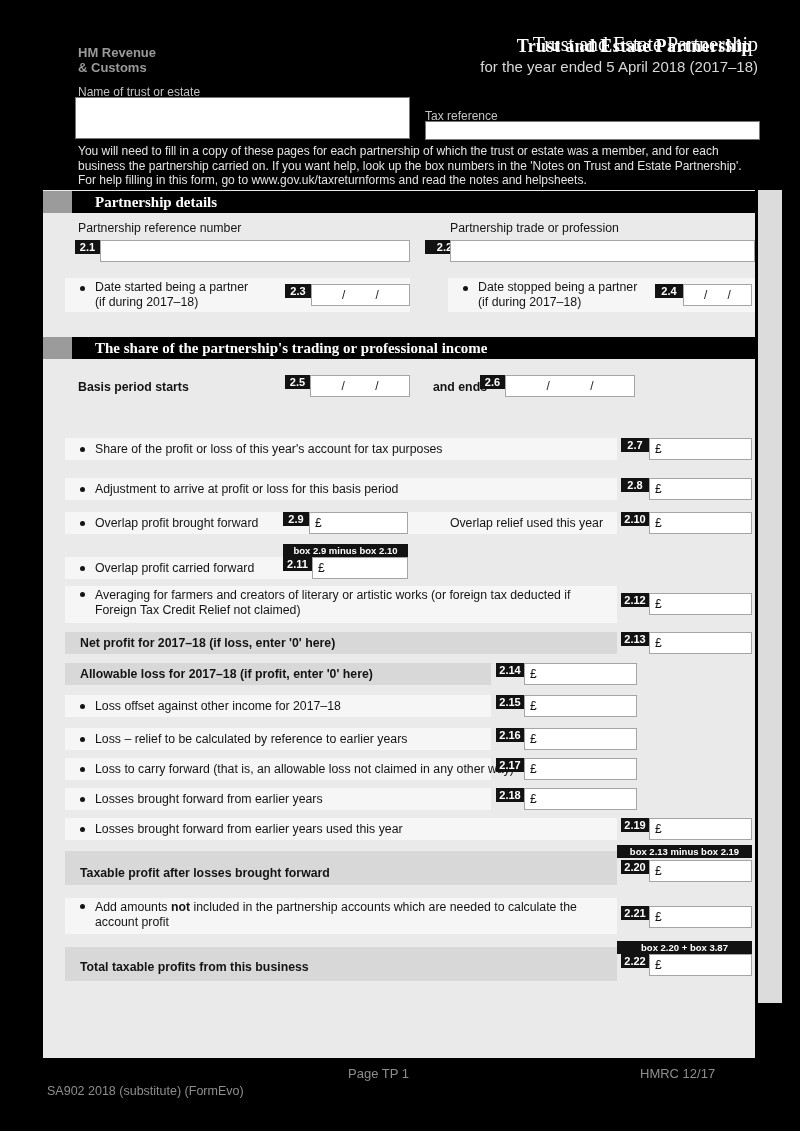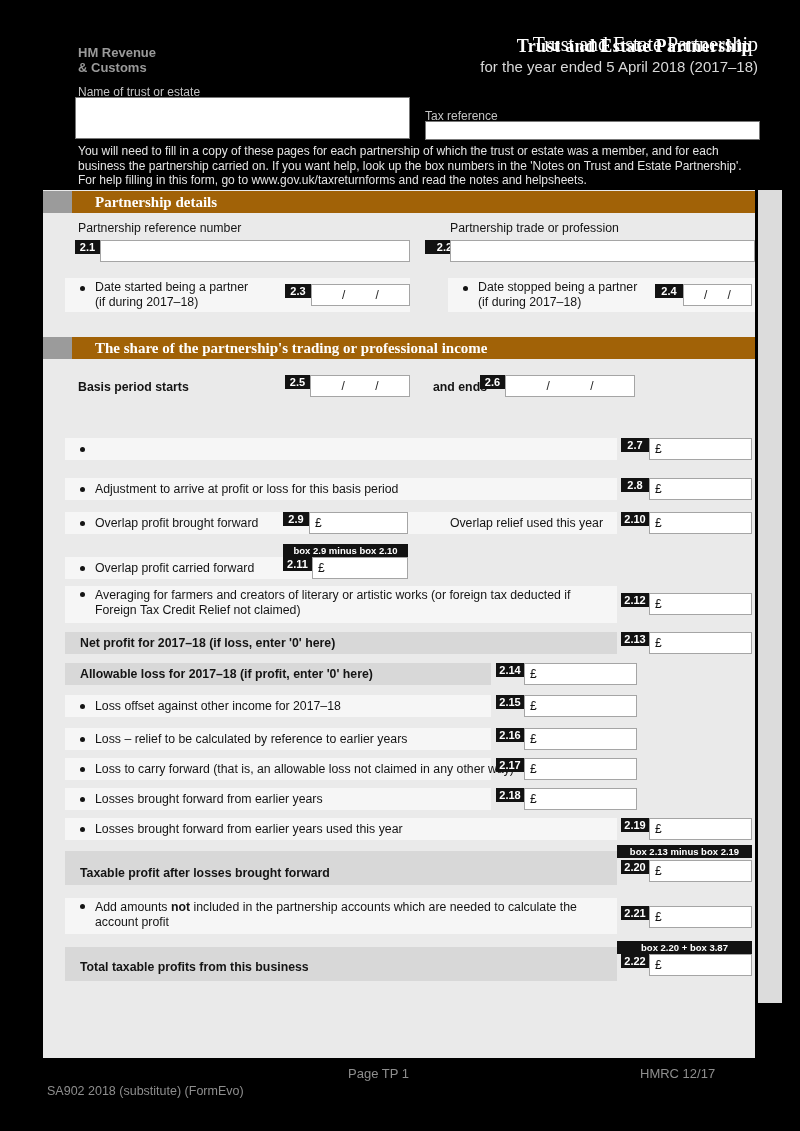--- a/index.html
+++ b/index.html
@@ -21,21 +21,21 @@
     font-size:15px; color:#d8d8d8; }
   .toplabel { font-size:12px; color:#c4c4c4; }
   .topinput { position:absolute; background:#fff; border:1px solid #777; box-sizing:border-box;
     font-size:13px; padding:2px 4px; color:#111; }
   .instructions { position:absolute; left:78px; top:144px; width:684px; font-size:12px;
     line-height:14.6px; color:#e4e4e4; }
 
   
   .sechead { position:absolute; left:0; height:22px; width:712px; }
   .sechead .sq { position:absolute; left:0; top:0; width:29px; height:22px; background:#9b9b9b; }
-  .sechead .bar { position:absolute; left:29px; top:0; right:0; height:22px; background:#a16207;
+  .sechead .bar { position:absolute; left:29px; top:0; right:0; height:22px; background:#000000;
     color:#fff; font-family:"Liberation Serif", serif; font-weight:bold; font-size:15px;
     line-height:22px; padding-left:23px; box-sizing:border-box; }
 
   
   .strip { position:absolute; height:22px; }
   .lt { background:#f6f6f6; } .dk { background:#d8d8d8; }
   .lbl { position:absolute; font-size:12.3px; color:#141414; line-height:14.5px; white-space:nowrap; }
   .wrap2 { white-space:normal; }
   .b { font-weight:bold; }
   .bullet { position:absolute; width:5px; height:5px; border-radius:50%; background:#141414; }
@@ -127,20 +127,21 @@
     </div>
     <div class="lbl b" style="left:390px; top:190px;">and ends</div>
     <div class="num" style="left:437px; top:185px; width:25px;">2.6</div>
     <div class="inp date" style="left:462px; top:185px; width:130px;">
       <span class="sl">/</span>
       <span class="sl">/</span>
     </div>
 
     <div class="strip lt" style="left:22px; top:248px; width:552px;"></div>
     <span class="bullet" style="left:37px; top:257px;"></span>
+    <div class="lbl" style="left:52px; top:252px;">Share of the profit or loss of this year's account for tax purposes</div>
     <div class="num" style="left:578px; top:248px; width:28px;">2.7</div>
     <div class="inp" style="left:606px; top:248px; width:103px;">
       <span class="cur">£</span>
     </div>
 
     <div class="strip lt" style="left:22px; top:288px; width:552px;"></div>
     <span class="bullet" style="left:37px; top:297px;"></span>
     <div class="lbl" style="left:52px; top:292px;">Adjustment to arrive at profit or loss for this basis period</div>
     <div class="num" style="left:578px; top:288px; width:28px;">2.8</div>
     <div class="inp" style="left:606px; top:288px; width:103px;">

